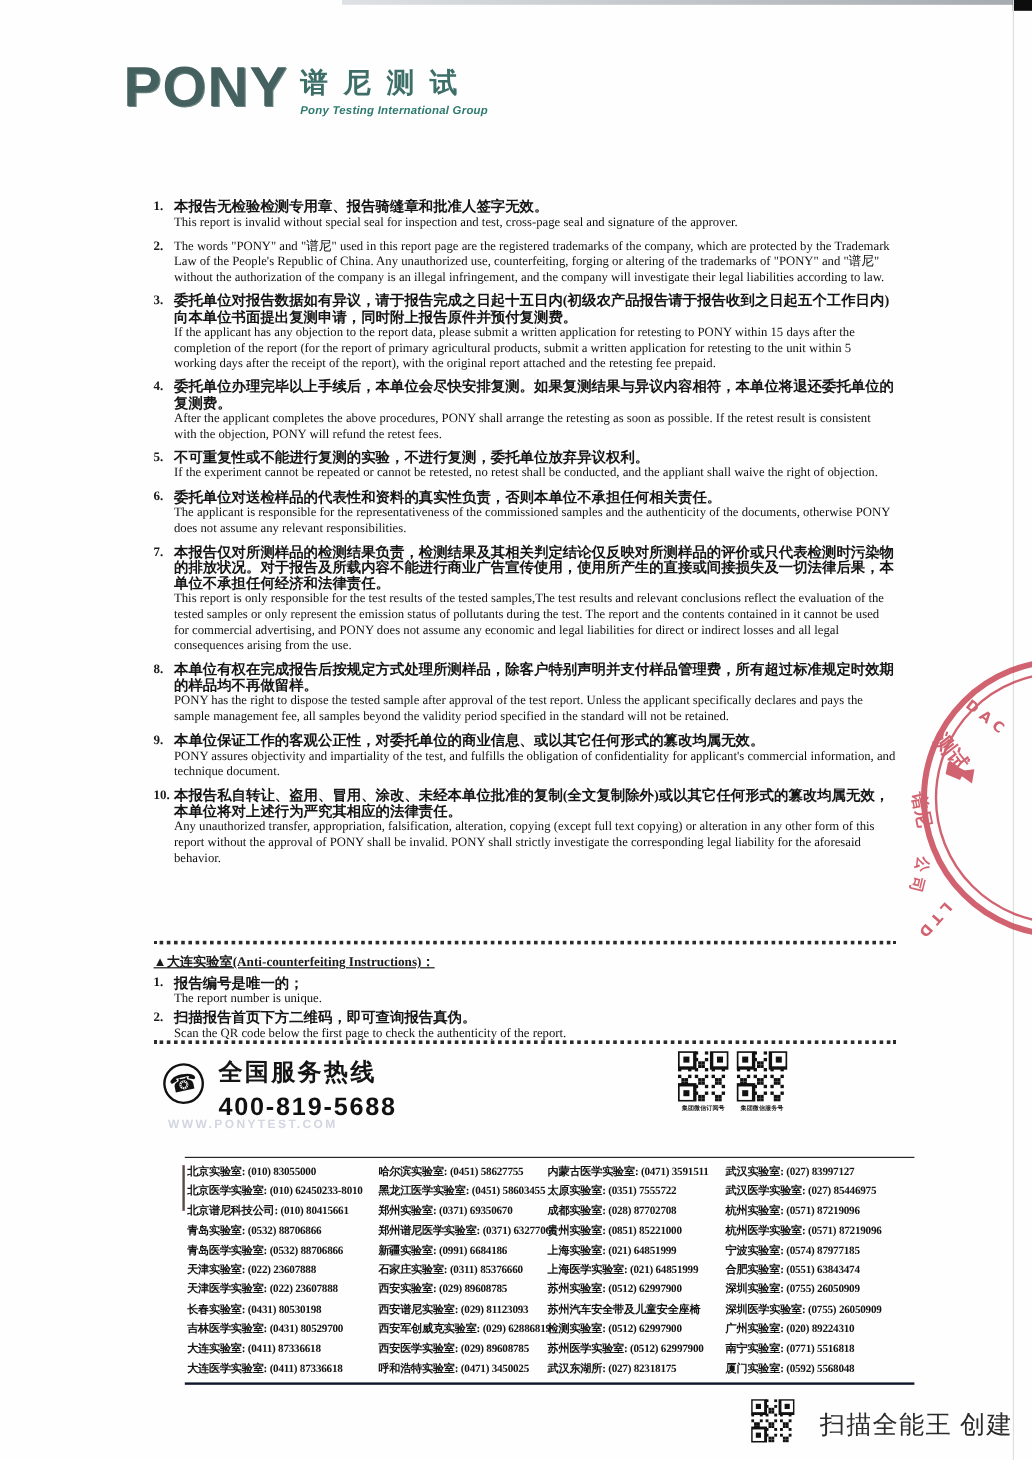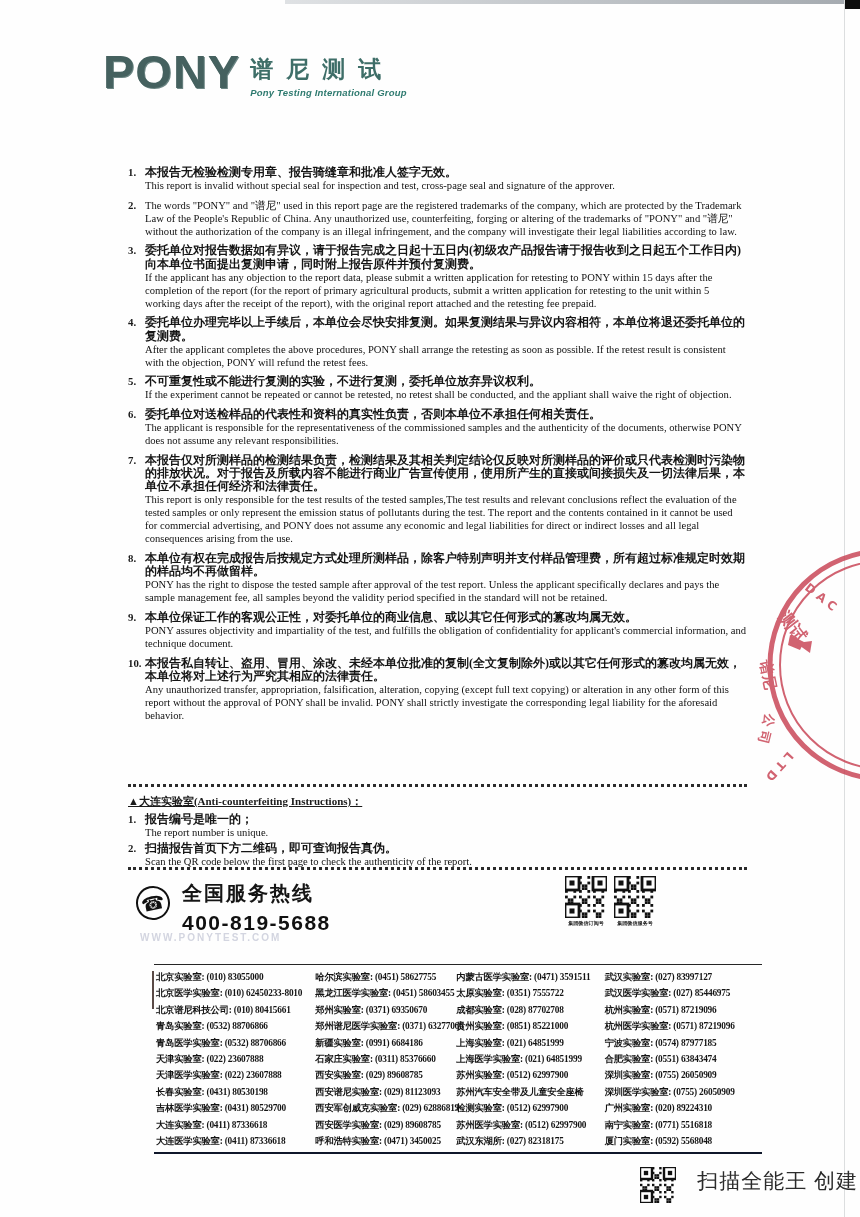--- a/index.html
+++ b/index.html
@@ -66,21 +66,21 @@
   .contact-table:before { content:""; position:absolute; left:-2px; top:6px; width:2px; height:38px; background:#5a4a46; }
   .contact-col { display:flex; flex-direction:column; }
   .contact-col .row { font-size:9.3px; font-weight:700; line-height:16.4px; letter-spacing:-.2px;
     color:#141414; white-space:nowrap; }
   .col-0 { width:160px; } .col-1 { width:141px; } .col-2 { width:149px; } .col-3 { width:158px; }
 
   
   .stamp { position:absolute; left:726px; top:543px; opacity:.78; pointer-events:none; }
 
   
-  .camscanner { position:absolute; right:2px; bottom:10px; display:flex; align-items:flex-start; gap:21px; }
+  .camscanner { position:absolute; right:16px; bottom:10px; display:flex; align-items:center; gap:21px; }
   .camscanner .txt { font-family:"Liberation Sans","DejaVu Sans",sans-serif; font-size:21px;
     font-weight:500; color:#2b2b2b; letter-spacing:1px; }
 </style>
 </head>
 <body>
 
 <div class="page">
 
   <div class="edge-top"></div>
   <div class="edge-corner"></div>

